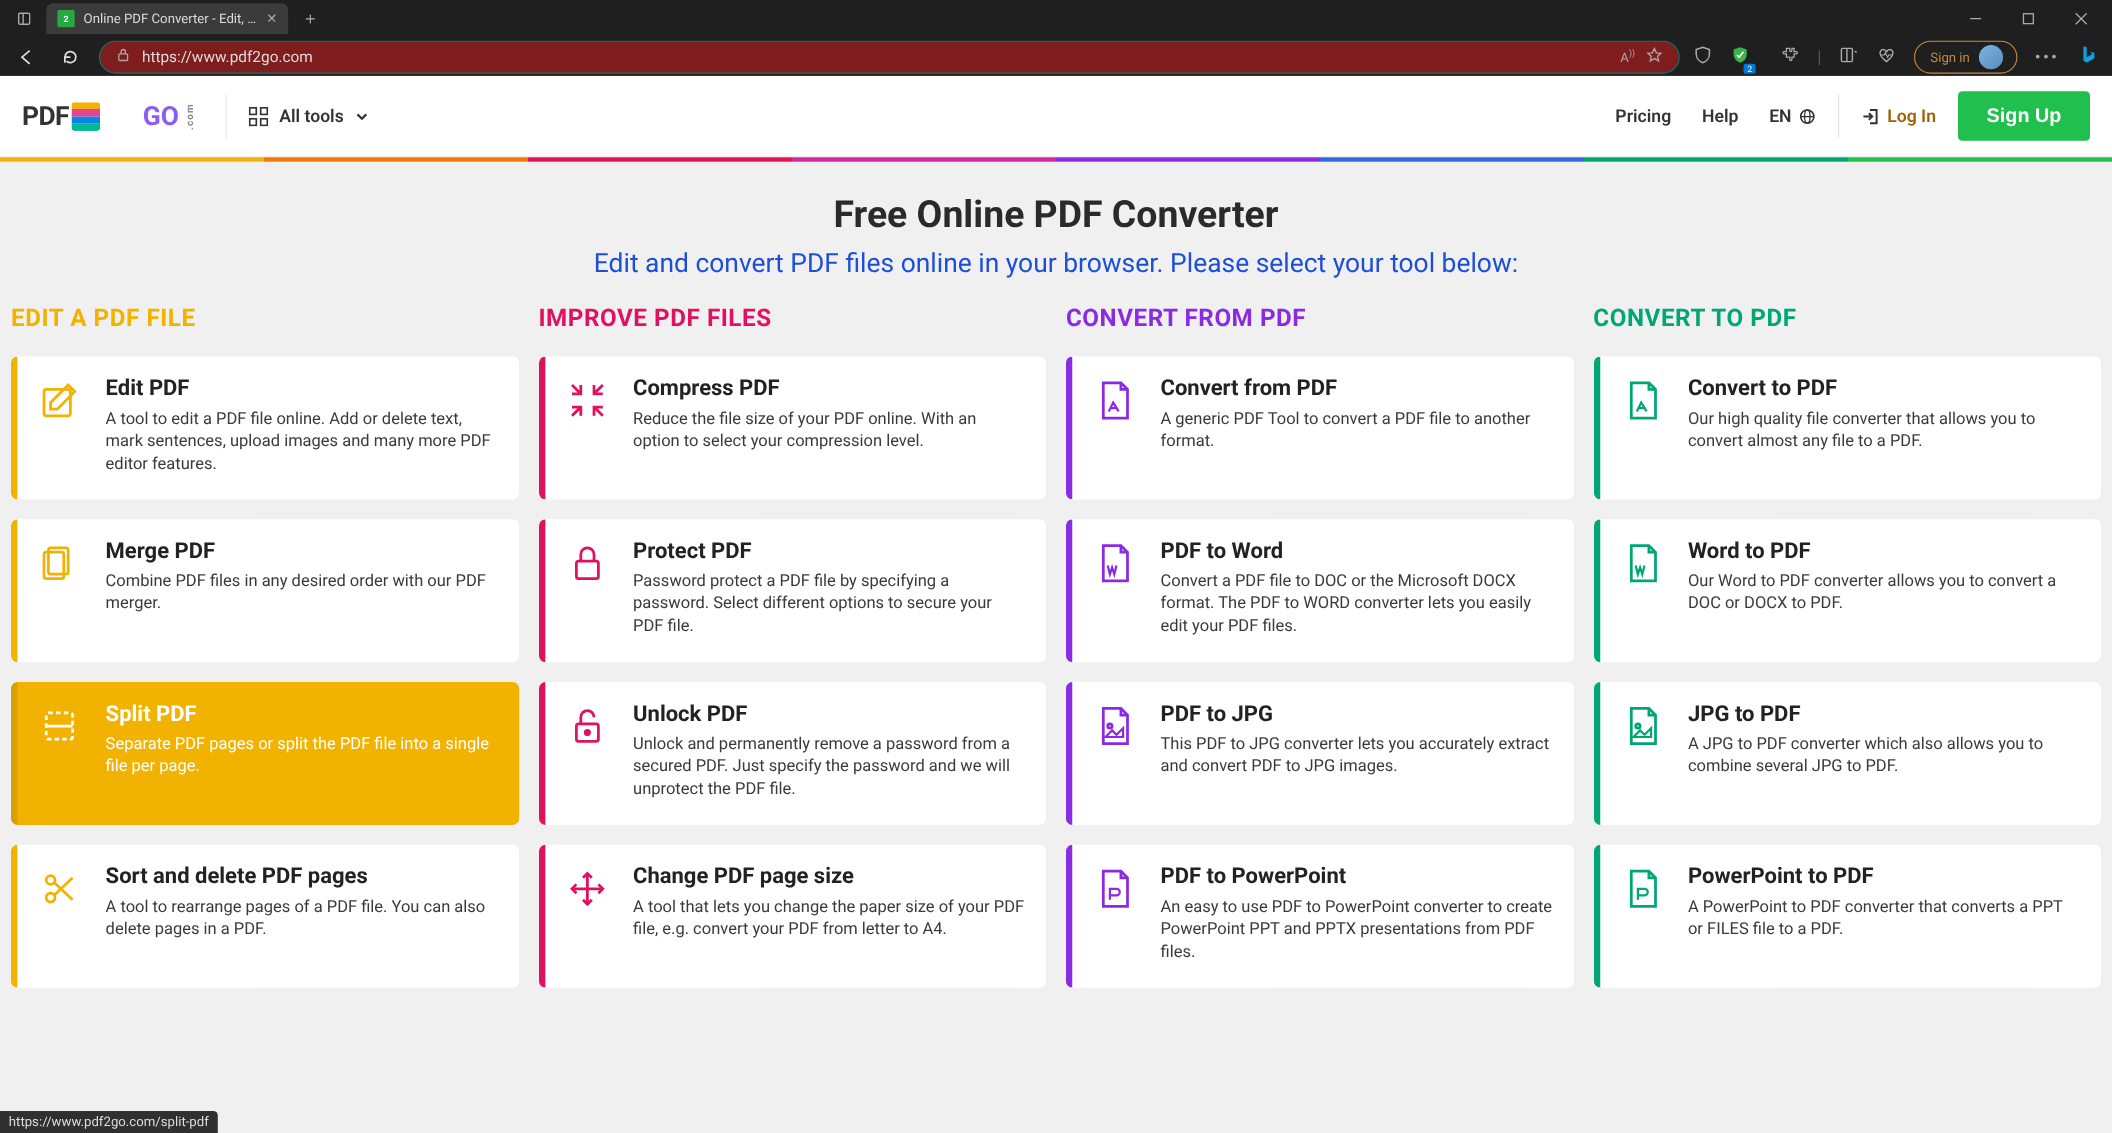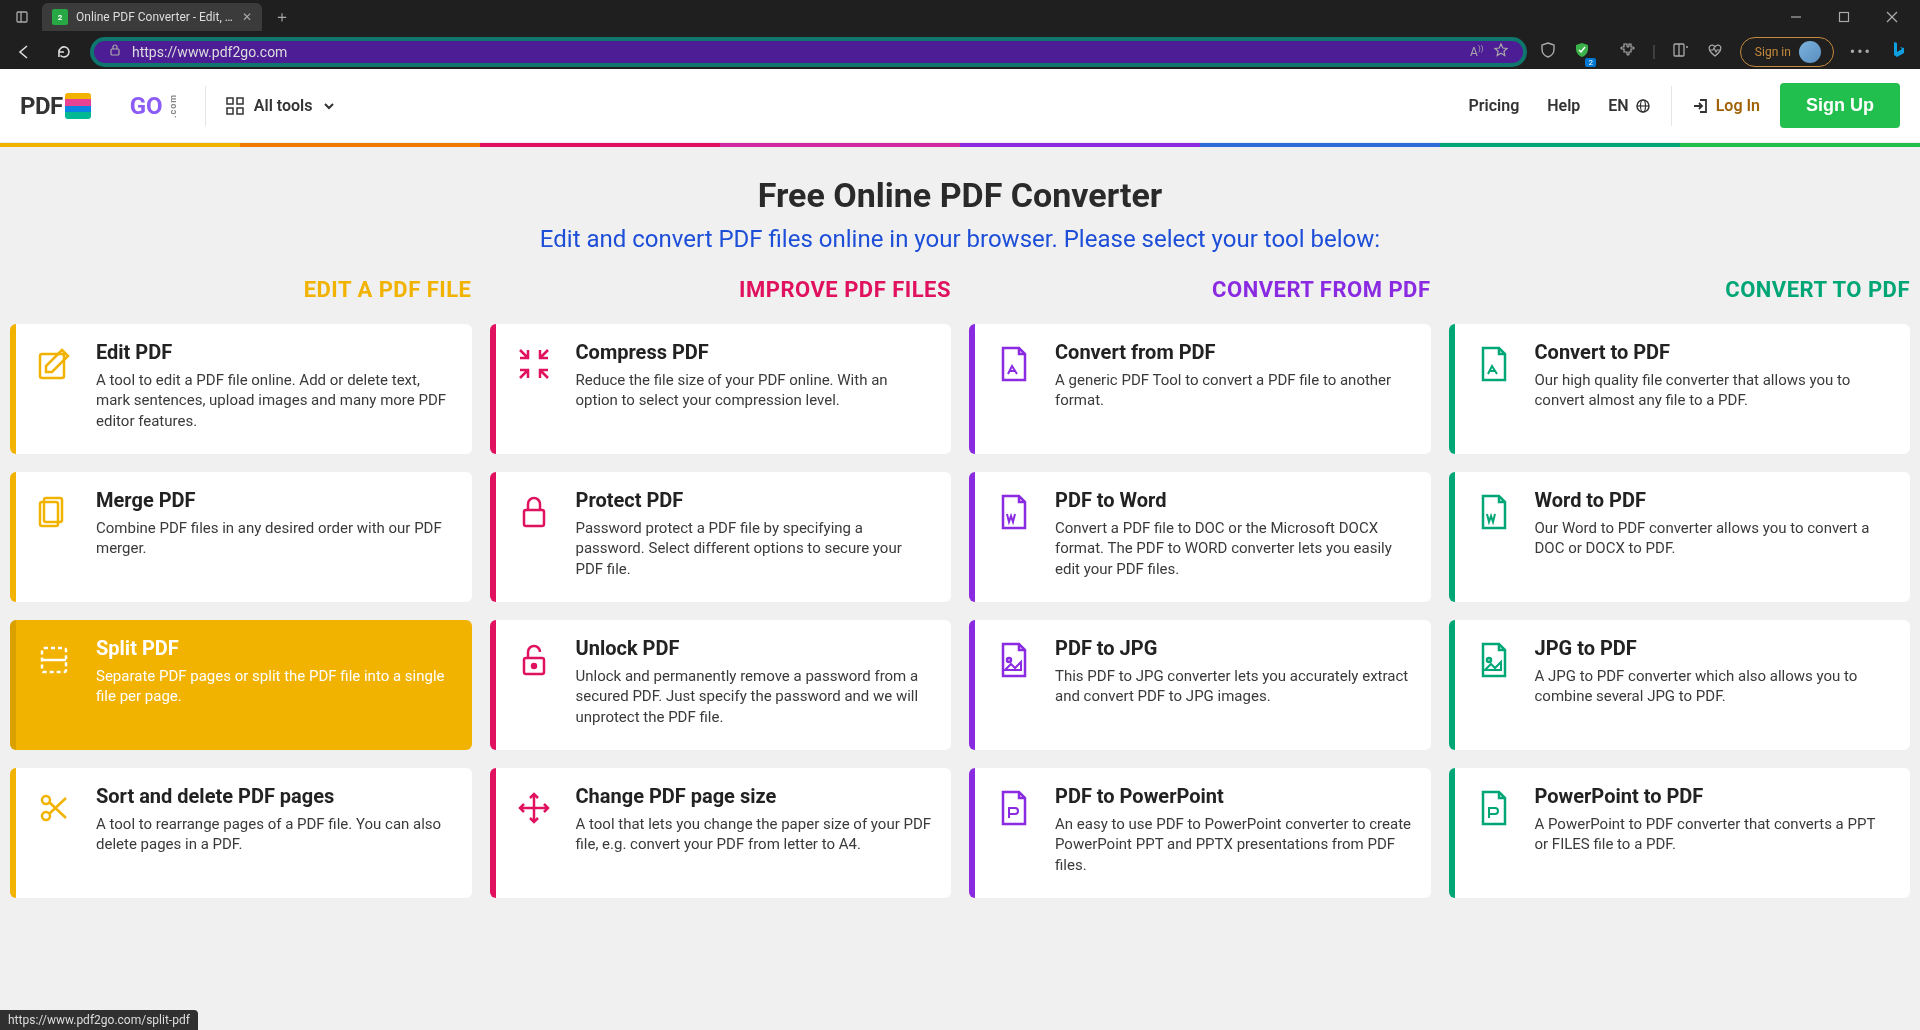--- a/index.html
+++ b/index.html
@@ -12,21 +12,21 @@
 .tab { background: #3b3b3b; border-radius: 6px 6px 0 0; padding: 6px 10px; display: flex; align-items: center; gap: 8px; font-size: 12px; color: #ddd; max-width: 220px; }
 .tab-favicon { width: 16px; height: 16px; display: flex; align-items: center; justify-content: center; }
 .tab-title { white-space: nowrap; overflow: hidden; text-overflow: ellipsis; flex: 1; }
 .tab-close { color: #aaa; cursor: pointer; }
 .tab-add { color: #aaa; width: 28px; height: 28px; display: flex; align-items: center; justify-content: center; }
 .window-controls { margin-left: auto; display: flex; gap: 8px; padding-right: 8px; }
 .win-btn { width: 40px; height: 28px; display: flex; align-items: center; justify-content: center; color: #aaa; }
 
 .addr-bar { display: flex; align-items: center; height: 35px; padding: 0 10px; gap: 12px; }
 .nav-btn { color: #ccc; width: 28px; height: 28px; display: flex; align-items: center; justify-content: center; }
-.url-box { flex: 1; display: flex; align-items: center; background: #4c1d95; border: 4px solid #0f766e; border-radius: 18px; padding: 4px 14px; gap: 10px; height: 30px; }
+.url-box { flex: 1; display: flex; align-items: center; background: #7f1d1d; border: 1px solid #0f766e; border-radius: 18px; padding: 4px 14px; gap: 10px; height: 30px; }
 .url-text { color: #ddd; font-size: 14px; flex: 1; }
 .addr-icons { display: flex; gap: 16px; align-items: center; color: #aaa; }
 .signin-btn { border: 1px solid #c78a3c; border-radius: 16px; padding: 3px 12px 3px 14px; color: #c78a3c; font-size: 12px; display: flex; align-items: center; gap: 8px; }
 .avatar { width: 22px; height: 22px; border-radius: 50%; background: linear-gradient(135deg,#7ab3dd,#5a8dbf); }
 
 .win-svg { width: 12px; height: 12px; }
 
 
 .page { background: #f0f0f0; height: calc(1030px - 69px); overflow-y: auto; position: relative; }
 .page::-webkit-scrollbar { width: 16px; }
@@ -50,21 +50,21 @@
 .signup { background: #21bf4d; color: #fff; font-size: 18px; font-weight: bold; padding: 12px 26px; border-radius: 4px; border: none; cursor: pointer; margin-left: 20px; }
 
 .rainbow { height: 4px; display: flex; }
 .rainbow div { flex: 1; }
 
 .hero { text-align: center; padding: 28px 20px 24px; }
 .hero h1 { font-size: 34px; font-weight: 700; color: #2a2a2a; margin-bottom: 10px; }
 .hero p { font-size: 24px; color: #1d4ed8; }
 
 .grid { display: grid; grid-template-columns: repeat(4, 1fr); gap: 18px; padding: 0 10px 20px; }
-.col-header { text-align: right; font-size: 22px; font-weight: 700; margin-bottom: 4px; letter-spacing: 0.5px; }
+.col-header { text-align: left; font-size: 22px; font-weight: 700; margin-bottom: 4px; letter-spacing: 0.5px; }
 .col-yellow { color: #F2B200; }
 .col-crimson { color: #E0115F; }
 .col-purple { color: #8A2BE2; }
 .col-teal { color: #00A676; }
 
 .card { background: #fff; border-radius: 6px; border-left: 6px solid; padding: 16px 18px 18px 18px; display: flex; gap: 18px; min-height: 130px; cursor: pointer; }
 .card.yellow { border-color: #F2B200; }
 .card.crimson { border-color: #E0115F; }
 .card.purple { border-color: #8A2BE2; }
 .card.teal { border-color: #00A676; }

